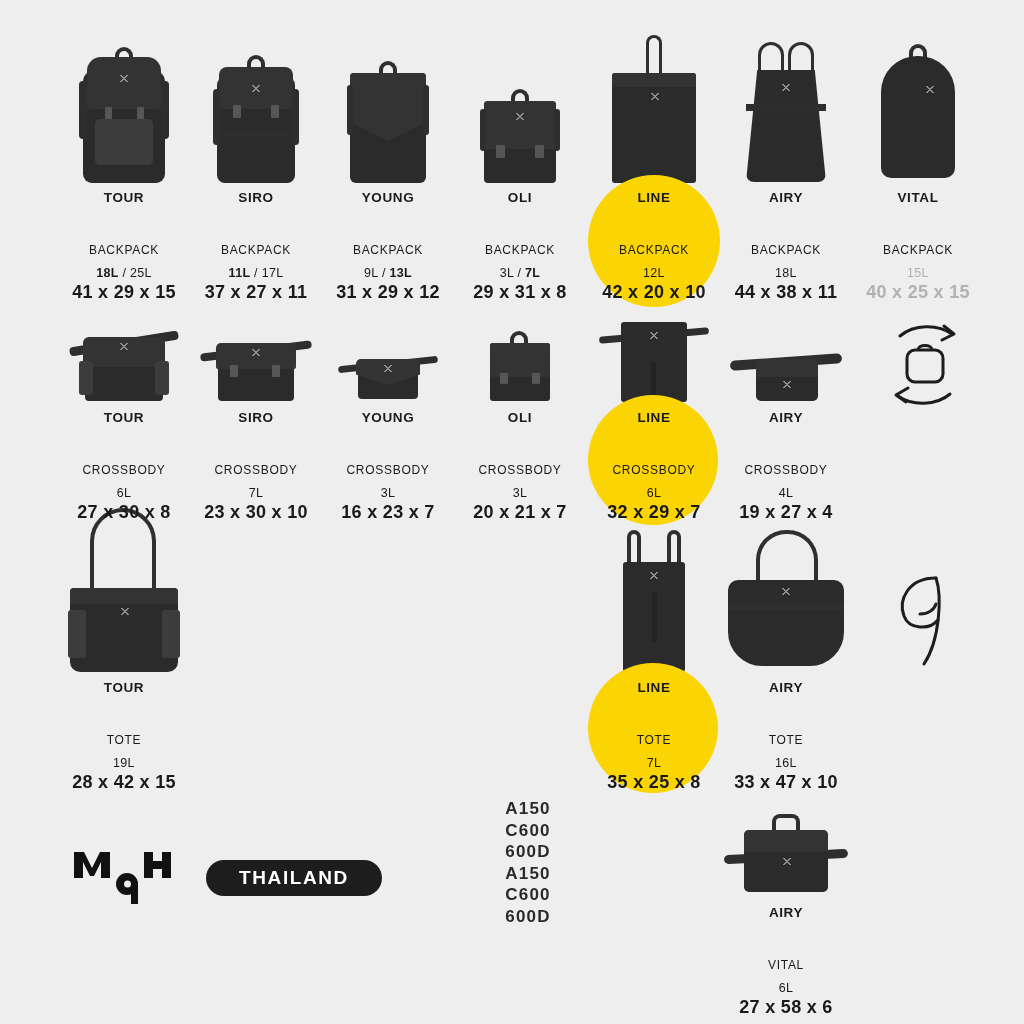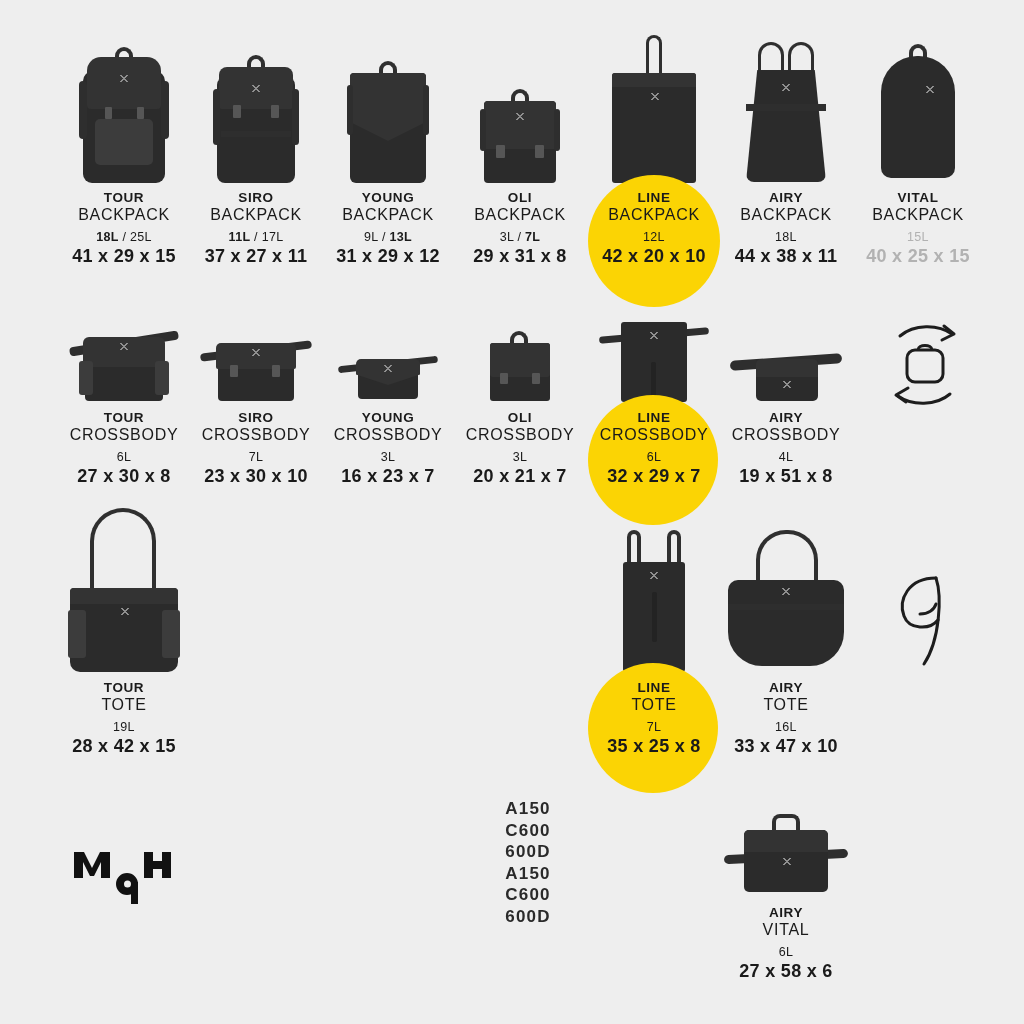--- a/index.html
+++ b/index.html
@@ -29,23 +29,24 @@
   }
   .cell .txt { position:relative; z-index:3; }
   .name {
     font-size:13.5px;
     font-weight:bold;
     letter-spacing:0.6px;
     line-height:17px;
     margin-top:4px;
   }
   .type {
-    font-size:16px;
+    font-size:12px;
     letter-spacing:0.7px;
     line-height:17px;
+    margin-top:36px;
   }
   .vol {
     font-size:12.5px;
     letter-spacing:0.3px;
     line-height:22px;
     margin-top:3px;
   }
   .dims {
     font-size:18px;
     letter-spacing:0.3px;
@@ -360,21 +361,21 @@
         <div class="strapline" style="left:0px; top:44px; width:112px; height:10px; transform:rotate(-4deg); border-radius:5px;"></div>
         <div class="body d1" style="left:26px; top:46px; width:62px; height:42px; border-radius:5px;"></div>
         <div class="flap d2" style="left:26px; top:46px; width:62px; height:18px; border-radius:5px 5px 0 0;"></div>
         <div class="logo" style="left:52px; top:68px;"></div>
       </div>
     </div>
     <div class="txt">
       <div class="name">AIRY</div>
       <div class="type">CROSSBODY</div>
       <div class="vol">4L</div>
-      <div class="dims"><b>19 x 51 x 8</b></div>
+      <div class="dims"><b>19 x 27 x 4</b></div>
     </div>
   </div>
 
   <div class="icon-wrap" style="left:880px; top:318px;">
     <svg width="90" height="92" viewBox="0 0 90 92" fill="none" stroke="#1d1d1d" stroke-width="3">
       <path d="M20 18 C34 6, 58 6, 72 16" stroke-linecap="round"></path>
       <path d="M64 8 L74 16 L62 22" stroke-linecap="round" stroke-linejoin="round" fill="none"></path>
       <path d="M70 76 C56 88, 32 88, 18 78" stroke-linecap="round"></path>
       <path d="M26 84 L16 77 L28 70" stroke-linecap="round" stroke-linejoin="round" fill="none"></path>
       <path d="M38 32 C38 26, 52 26, 52 32"></path>
@@ -448,20 +449,21 @@
 
   <div class="logo-mah" style="left:72px; top:848px;">
     <svg width="110" height="60" viewBox="0 0 110 60" fill="#111">
       <path d="M2 30 L2 4 L12 4 L20 20 L28 4 L38 4 L38 30 L29 30 L29 14 L22 28 L18 28 L11 14 L11 30 Z"></path>
       <path d="M72 4 L81 4 L81 13 L90 13 L90 4 L99 4 L99 30 L90 30 L90 21 L81 21 L81 30 L72 30 Z"></path>
       <path d="M44 36 a11 11 0 1 0 22 0 a11 11 0 1 0 -22 0 M52 36 a3.5 3.5 0 1 1 7 0 a3.5 3.5 0 1 1 -7 0"></path>
       <rect x="59" y="34" width="7" height="22"></rect>
     </svg>
   </div>
 
+  <div class="pill" style="left:206px; top:860px; width:176px; height:36px;">THAILAND</div>
 
   <div class="spec" style="left:468px; top:798px; width:120px;">
     <div>A150</div>
     <div>C600</div>
     <div>600D</div>
     <div>A150</div>
     <div>C600</div>
     <div>600D</div>
   </div>
 

